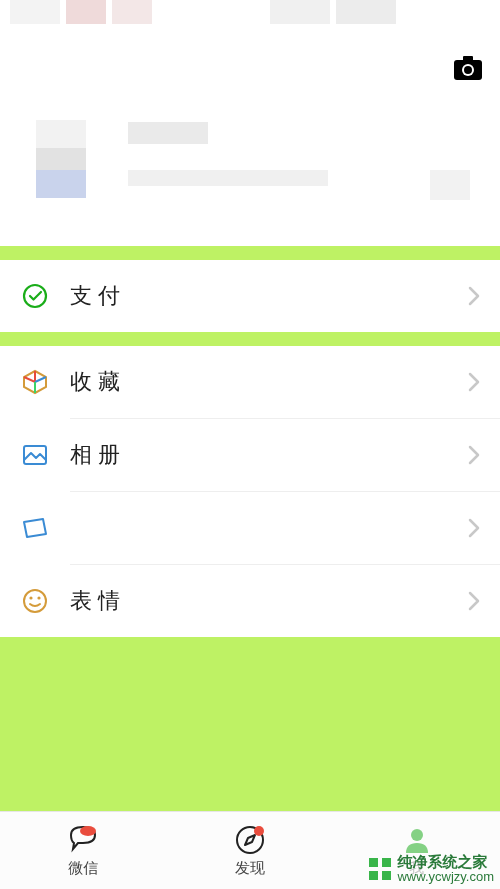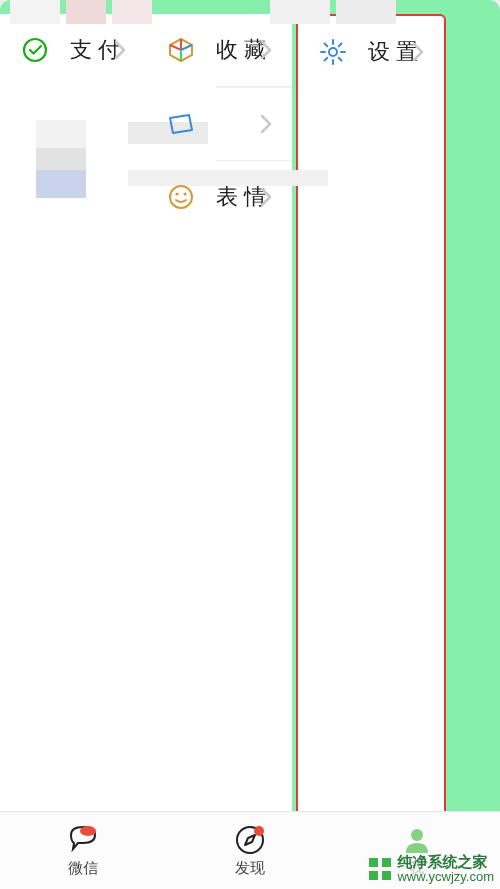--- a/index.html
+++ b/index.html
@@ -1,17 +1,17 @@
 <!DOCTYPE html>
 <html><head>
 <meta charset="utf-8">
 <style>
   * { box-sizing: border-box; margin: 0; padding: 0; }
   html, body { width: 500px; height: 889px; font-family: "KaiTi", "STKaiti", "楷体", serif; background: #ededed; overflow: hidden; }
-  .screen { width: 500px; height: 889px; position: relative; display: flex; flex-direction: row; background: #86efac; border-radius: 11px; }
+  .screen { width: 500px; height: 889px; position: relative; display: flex; flex-direction: column; background: #bef264; }
 
   
   .profile-area { background: #fff; height: 246px; position: relative; }
   .camera { position: absolute; top: 56px; right: 18px; }
   .blur-row { position: absolute; display: flex; gap: 6px; }
   .blurbox { background: #eee; }
   .avatar { position: absolute; top: 120px; left: 36px; width: 70px; height: 70px; }
   .av1 { position:absolute; top:0; left:0; width:50px; height:40px; background:#f2f2f2; }
   .av2 { position:absolute; top:28px; left:0; width:50px; height:22px; background:#e2e2e2; }
   .av3 { position:absolute; top:50px; left:0; width:50px; height:28px; background:#c9d3ec; }
@@ -106,20 +106,34 @@
       </span>
       <span class="label">收藏</span>
       <span class="chevron">
         <svg width="12" height="20" viewBox="0 0 12 20">
             <path d="M2 2 L10 10 L2 18" fill="none" stroke="#c8c8c8" stroke-width="2.5" stroke-linecap="round" stroke-linejoin="round"></path>
           </svg>
       </span>
     </div>
     <div class="divider"></div>
 
+    <div class="row">
+      <span class="icon">
+        <svg width="28" height="28" viewBox="0 0 28 28">
+            <rect x="3" y="5" width="22" height="18" rx="2" fill="none" stroke="#3a8bd4" stroke-width="2"></rect>
+            <path d="M3 19 L10 12 L15 17 L19 13 L25 19" fill="none" stroke="#3a8bd4" stroke-width="2" stroke-linejoin="round"></path>
+          </svg>
+      </span>
+      <span class="label">相册</span>
+      <span class="chevron">
+        <svg width="12" height="20" viewBox="0 0 12 20">
+            <path d="M2 2 L10 10 L2 18" fill="none" stroke="#c8c8c8" stroke-width="2.5" stroke-linecap="round" stroke-linejoin="round"></path>
+          </svg>
+      </span>
+    </div>
     <div class="divider"></div>
 
     <div class="row">
       <span class="icon">
         <svg width="28" height="28" viewBox="0 0 28 28">
             <path d="M3 8 L22 5 L25 20 L6 23 Z" fill="none" stroke="#3a8bd4" stroke-width="2" stroke-linejoin="round"></path>
           </svg>
       </span>
       <span class="chevron">
         <svg width="12" height="20" viewBox="0 0 12 20">
@@ -140,45 +154,20 @@
       </span>
       <span class="label">表情</span>
       <span class="chevron">
         <svg width="12" height="20" viewBox="0 0 12 20">
             <path d="M2 2 L10 10 L2 18" fill="none" stroke="#c8c8c8" stroke-width="2.5" stroke-linecap="round" stroke-linejoin="round"></path>
           </svg>
       </span>
     </div>
   </div>
 
-  <div class="highlight-group">
-    <div class="row">
-      <span class="icon">
-        <svg width="28" height="28" viewBox="0 0 28 28">
-            <circle cx="14" cy="14" r="4" fill="none" stroke="#3a8bd4" stroke-width="2"></circle>
-            <g stroke="#3a8bd4" stroke-width="2" stroke-linecap="round">
-              <line x1="14" y1="2" x2="14" y2="6"></line>
-              <line x1="14" y1="22" x2="14" y2="26"></line>
-              <line x1="2" y1="14" x2="6" y2="14"></line>
-              <line x1="22" y1="14" x2="26" y2="14"></line>
-              <line x1="5.5" y1="5.5" x2="8.3" y2="8.3"></line>
-              <line x1="19.7" y1="19.7" x2="22.5" y2="22.5"></line>
-              <line x1="22.5" y1="5.5" x2="19.7" y2="8.3"></line>
-              <line x1="8.3" y1="19.7" x2="5.5" y2="22.5"></line>
-            </g>
-          </svg>
-      </span>
-      <span class="label">设置</span>
-      <span class="chevron">
-        <svg width="12" height="20" viewBox="0 0 12 20">
-            <path d="M2 2 L10 10 L2 18" fill="none" stroke="#c8c8c8" stroke-width="2.5" stroke-linecap="round" stroke-linejoin="round"></path>
-          </svg>
-      </span>
-    </div>
-  </div>
 
   <div class="tabbar">
     <div class="tab">
       <span class="ticon">
         <svg width="34" height="34" viewBox="0 0 34 34">
             <path d="M5 12 Q5 4 17 4 Q29 4 29 12 Q29 20 17 20 L12 20 L7 26 L8 20 Q5 18 5 12 Z" fill="none" stroke="#222" stroke-width="2"></path>
             <ellipse cx="22" cy="8" rx="8" ry="5" fill="#e94c3d"></ellipse>
           </svg>
       </span>
       <span>微信</span>

